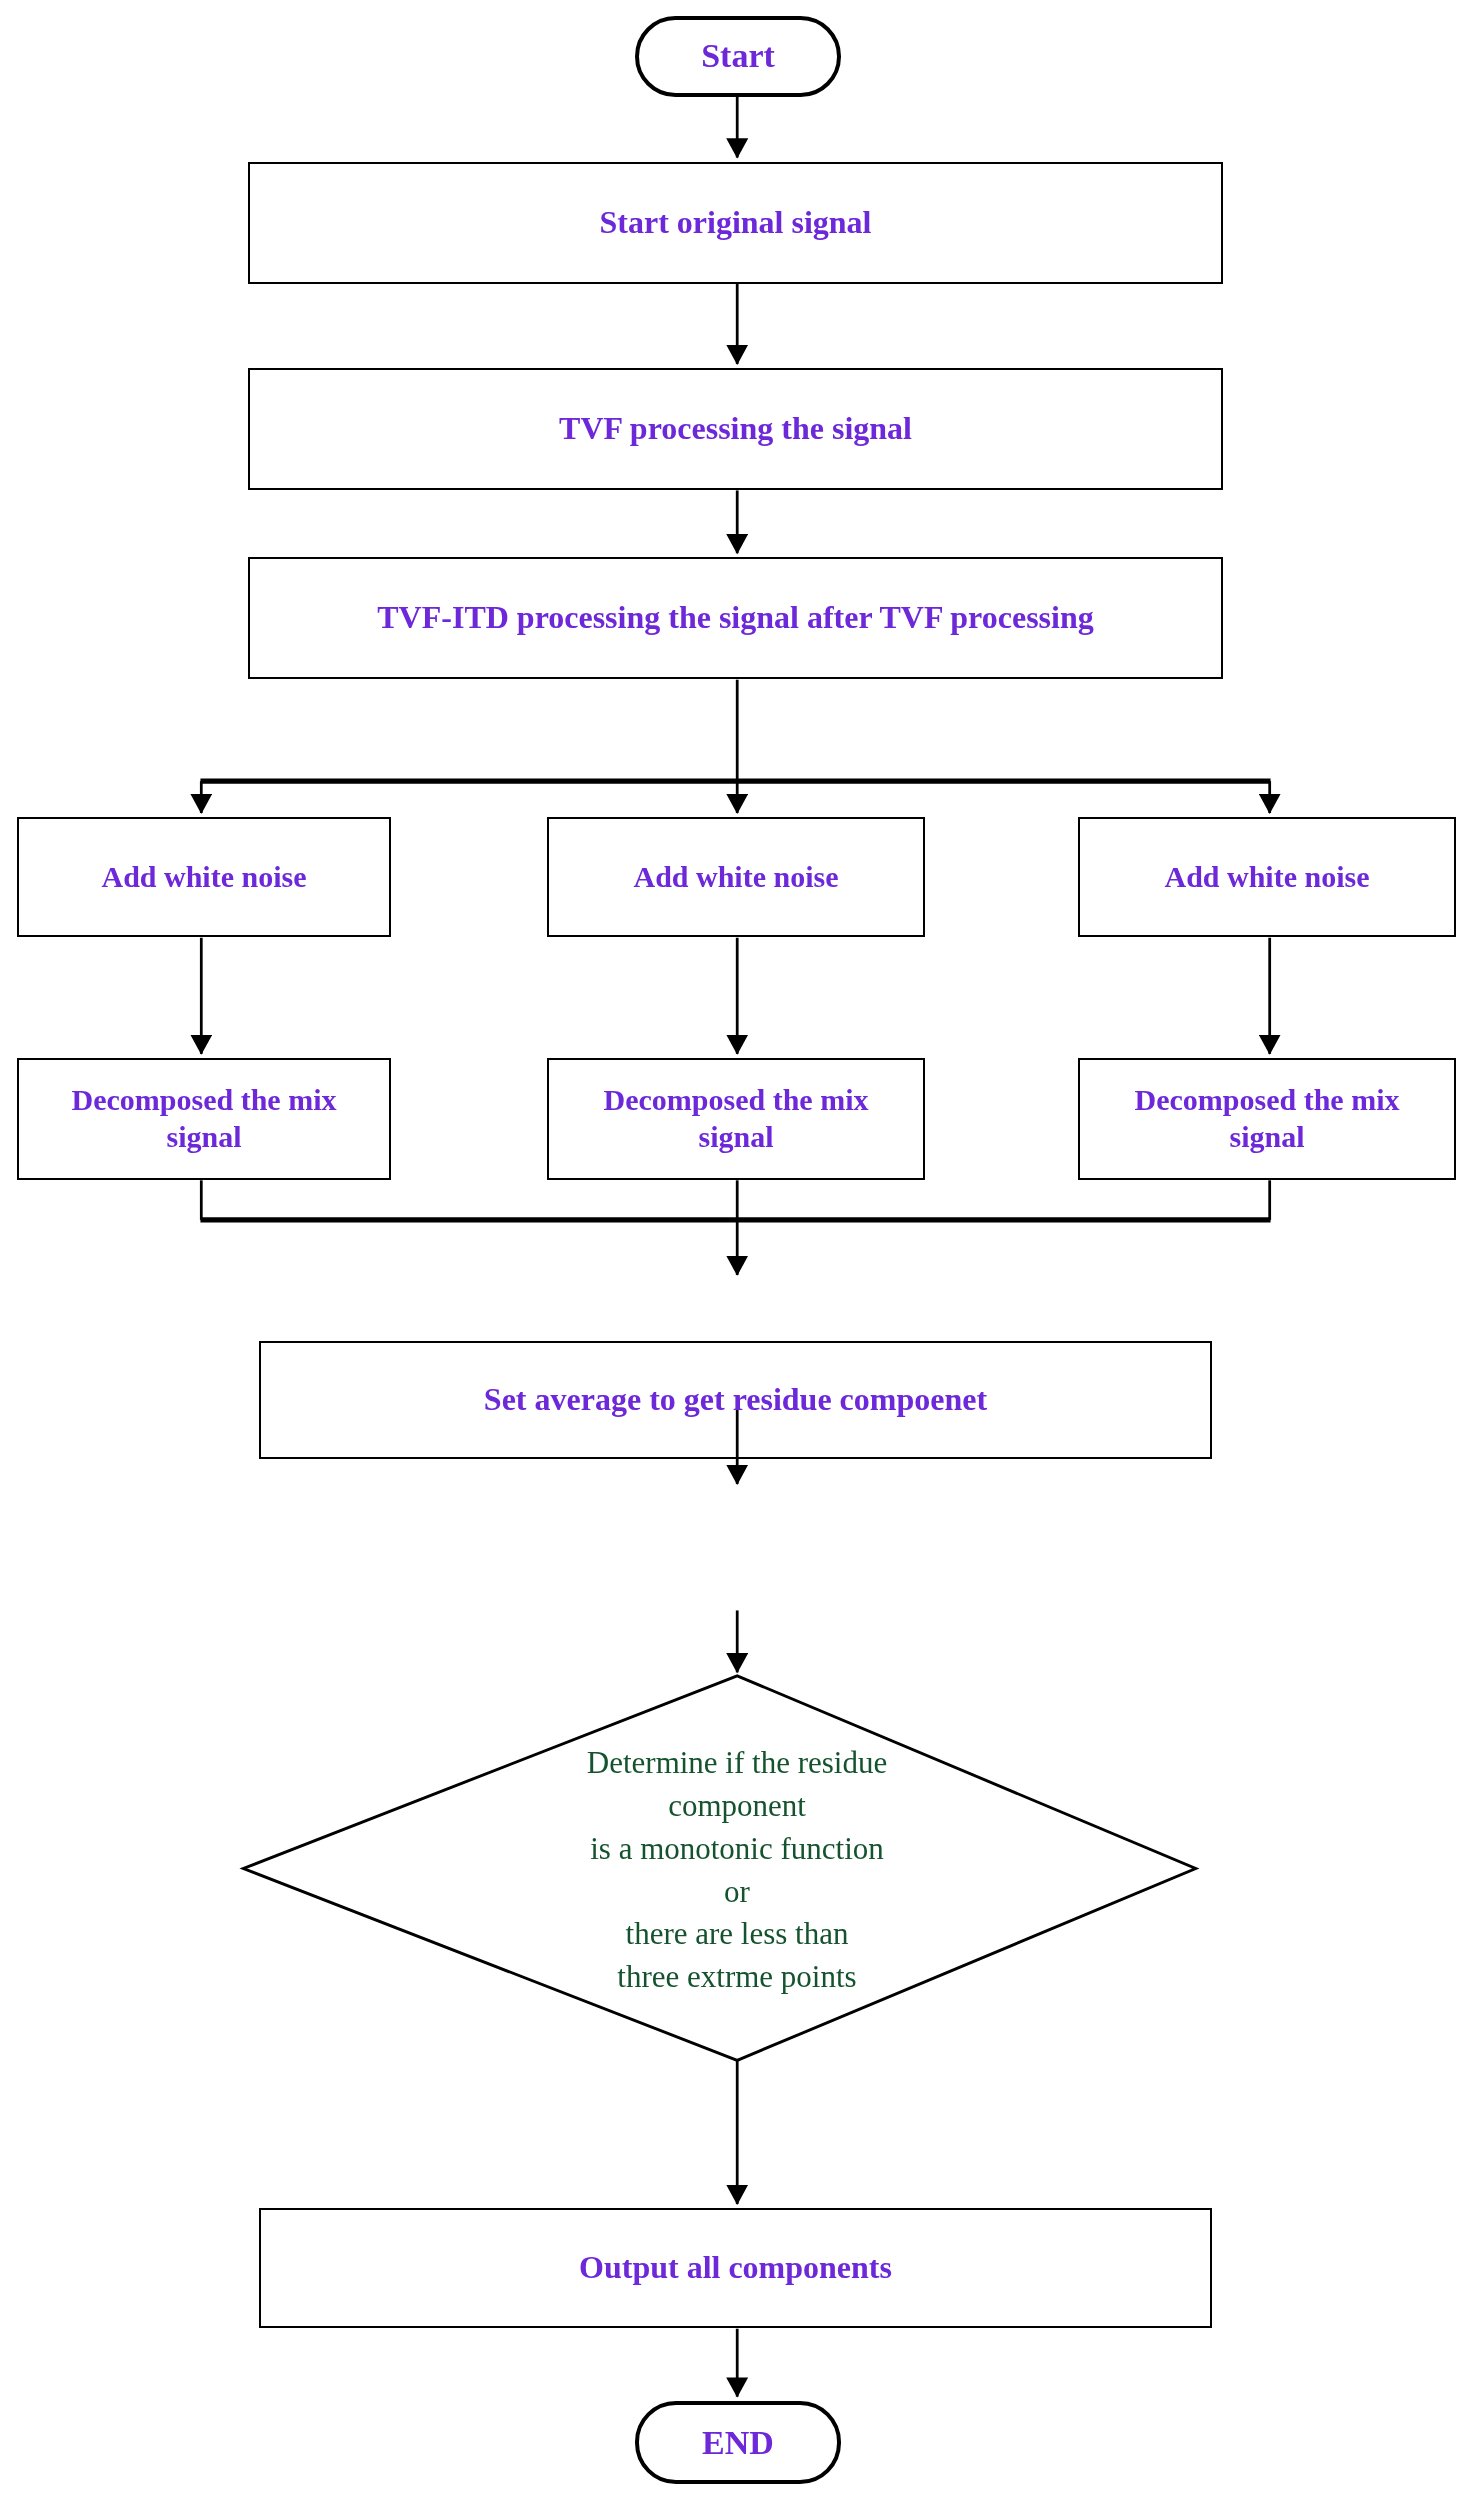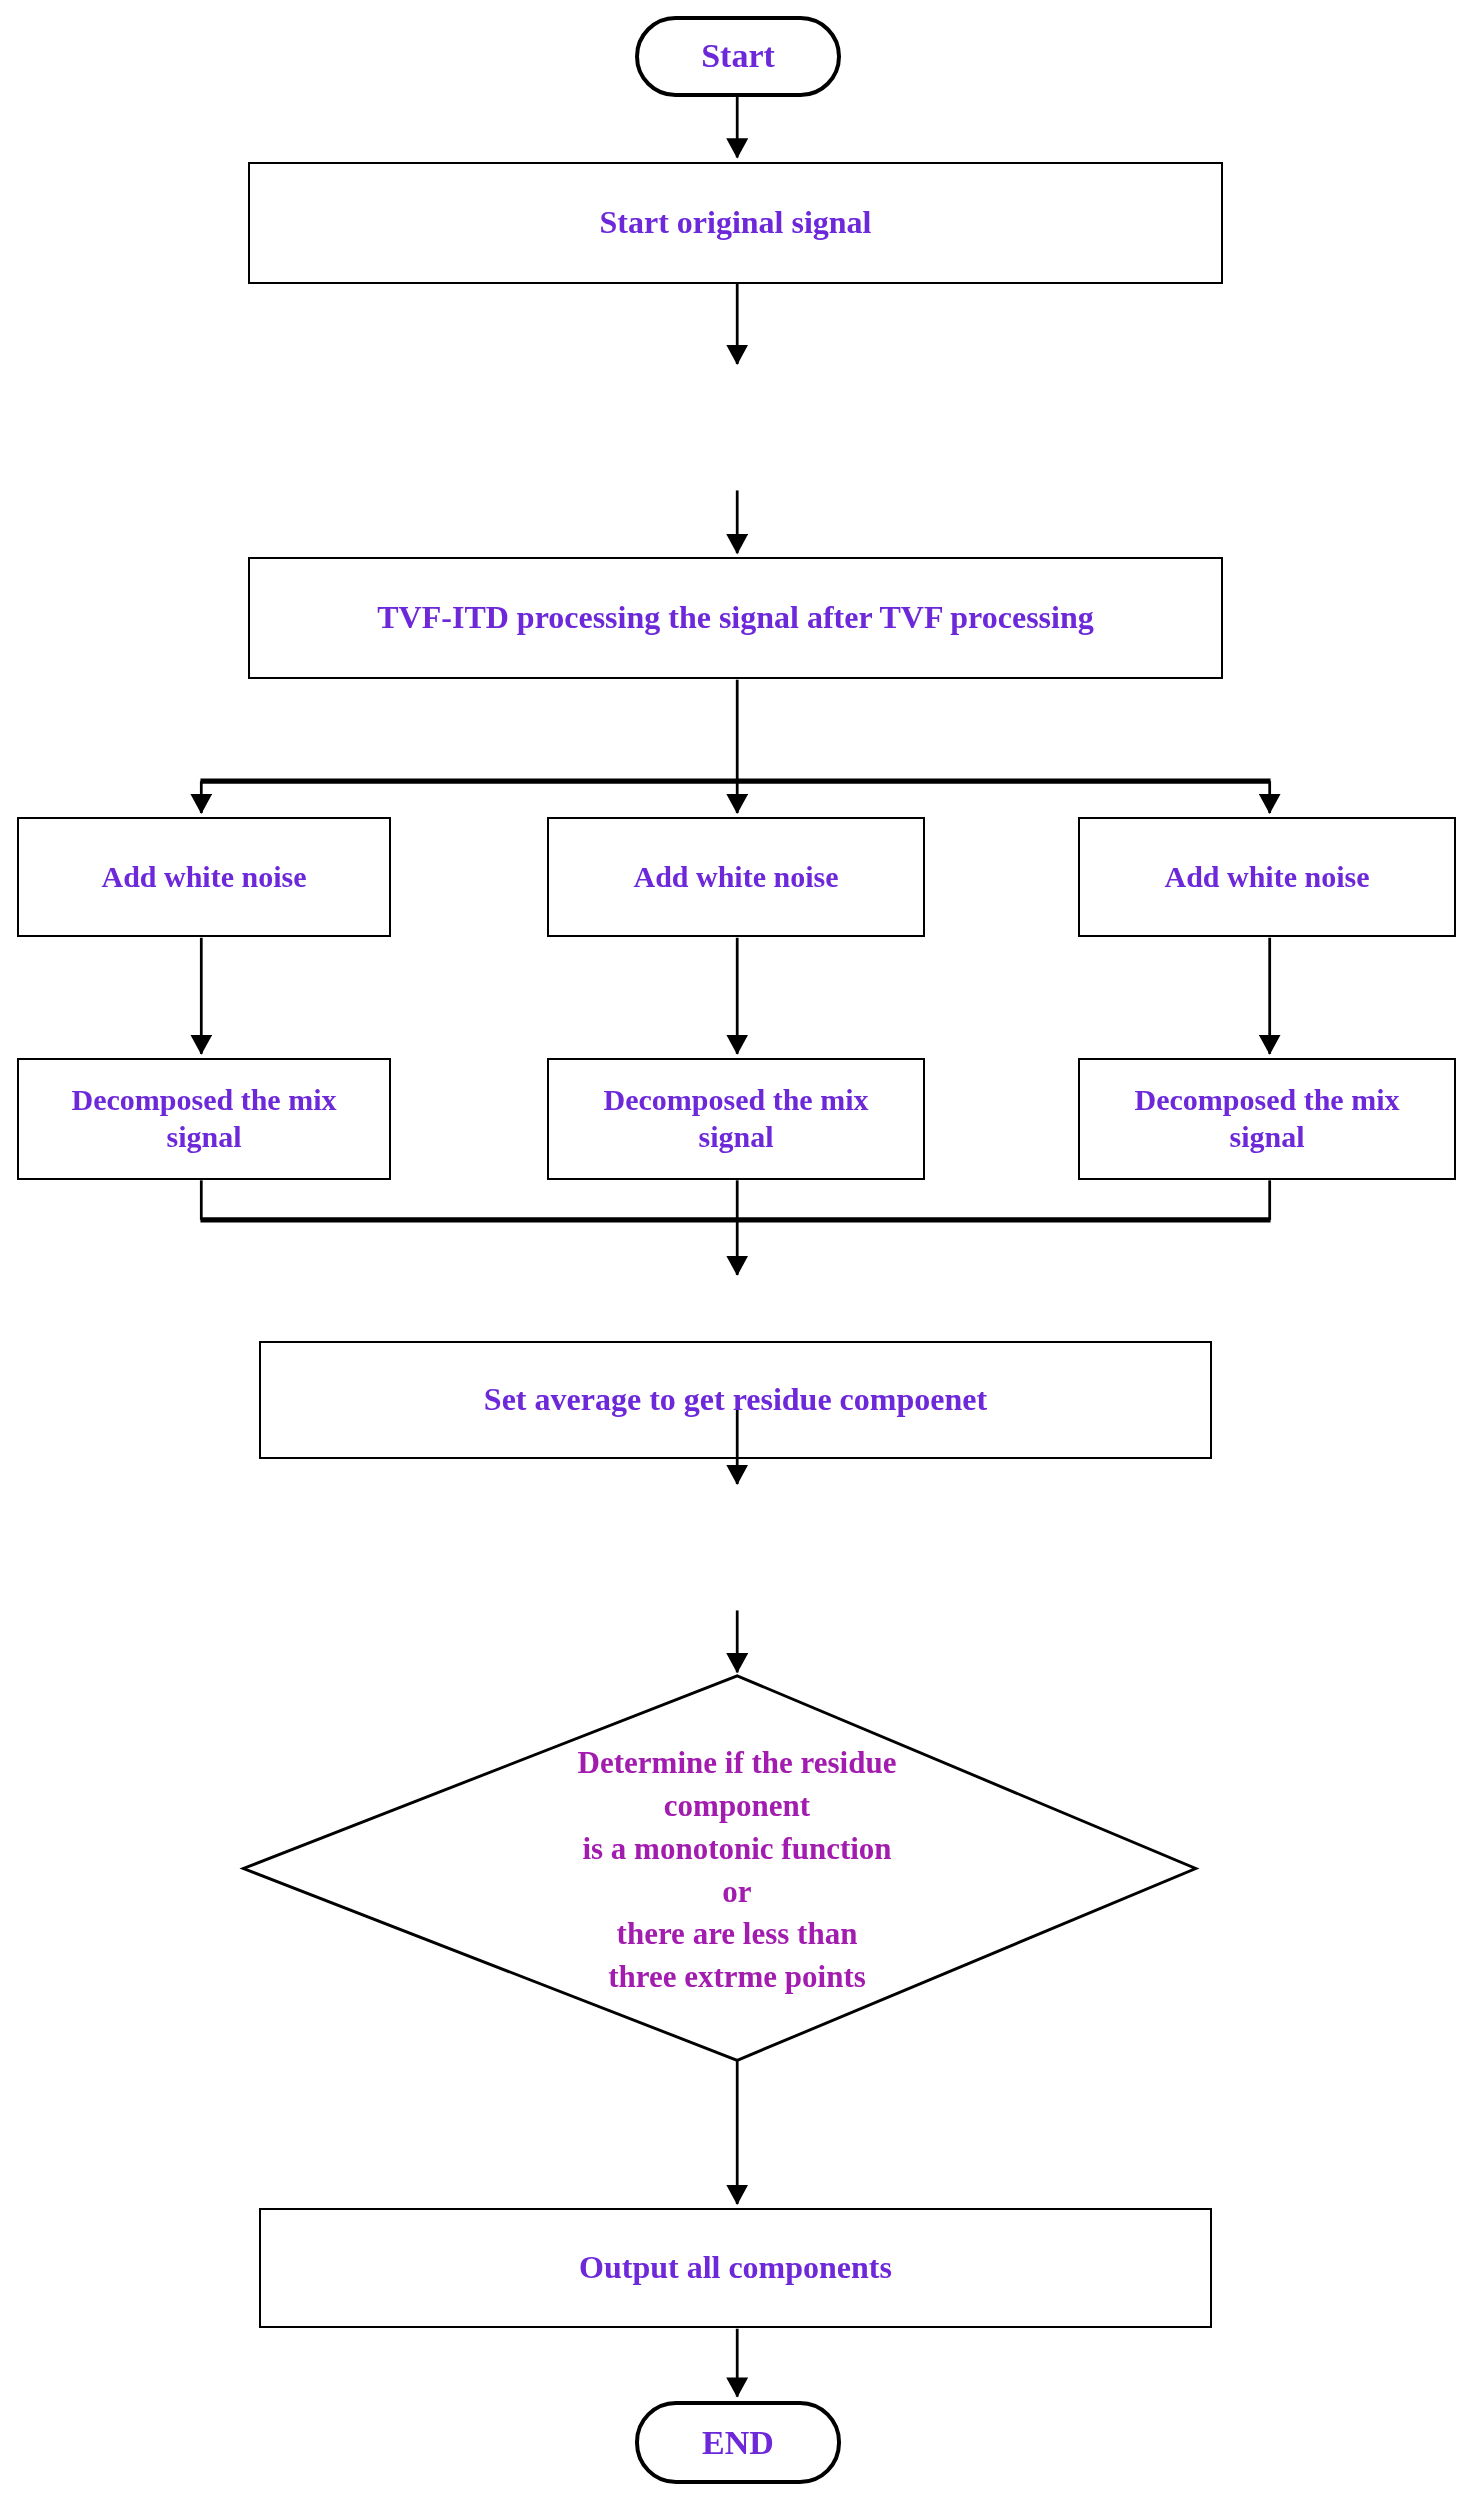--- a/index.html
+++ b/index.html
@@ -50,22 +50,22 @@
     border: 4.3px solid #000000;
     border-radius: 41px;
     font-size: 34px;
   }
   .decision-label {
     position: absolute;
     display: flex;
     align-items: center;
     justify-content: center;
     text-align: center;
-    color: #a21caf;
-    font-weight: bold;
+    color: #14532d;
+    font-weight: normal;
     font-size: 31px;
     line-height: 1.38;
   }
   .node-text {
     display: block;
     padding: 0 8.6px;
     white-space: pre-line;
   }
   .leftish > .node-text {
     text-align: center;
@@ -132,20 +132,23 @@
   </svg>
 
   <div class="node terminator" style="left:635px; top:15.5px; width:206px; height:81px;">
     <span class="node-text">Start</span>
   </div>
 
   <div class="node proc" style="left:248px; top:162px; width:975px; height:122px;">
     <span class="node-text">Start original signal</span>
   </div>
 
+  <div class="node proc" style="left:248px; top:368px; width:975px; height:122px;">
+    <span class="node-text">TVF processing the signal</span>
+  </div>
 
   <div class="node proc" style="left:248px; top:557px; width:975px; height:122px;">
     <span class="node-text">TVF-ITD processing the signal after TVF processing</span>
   </div>
 
   <div class="node smallproc" style="left:17px; top:817px; width:374px; height:120px;">
     <span class="node-text">Add white noise</span>
   </div>
   <div class="node smallproc" style="left:547px; top:817px; width:378px; height:120px;">
     <span class="node-text">Add white noise</span>

